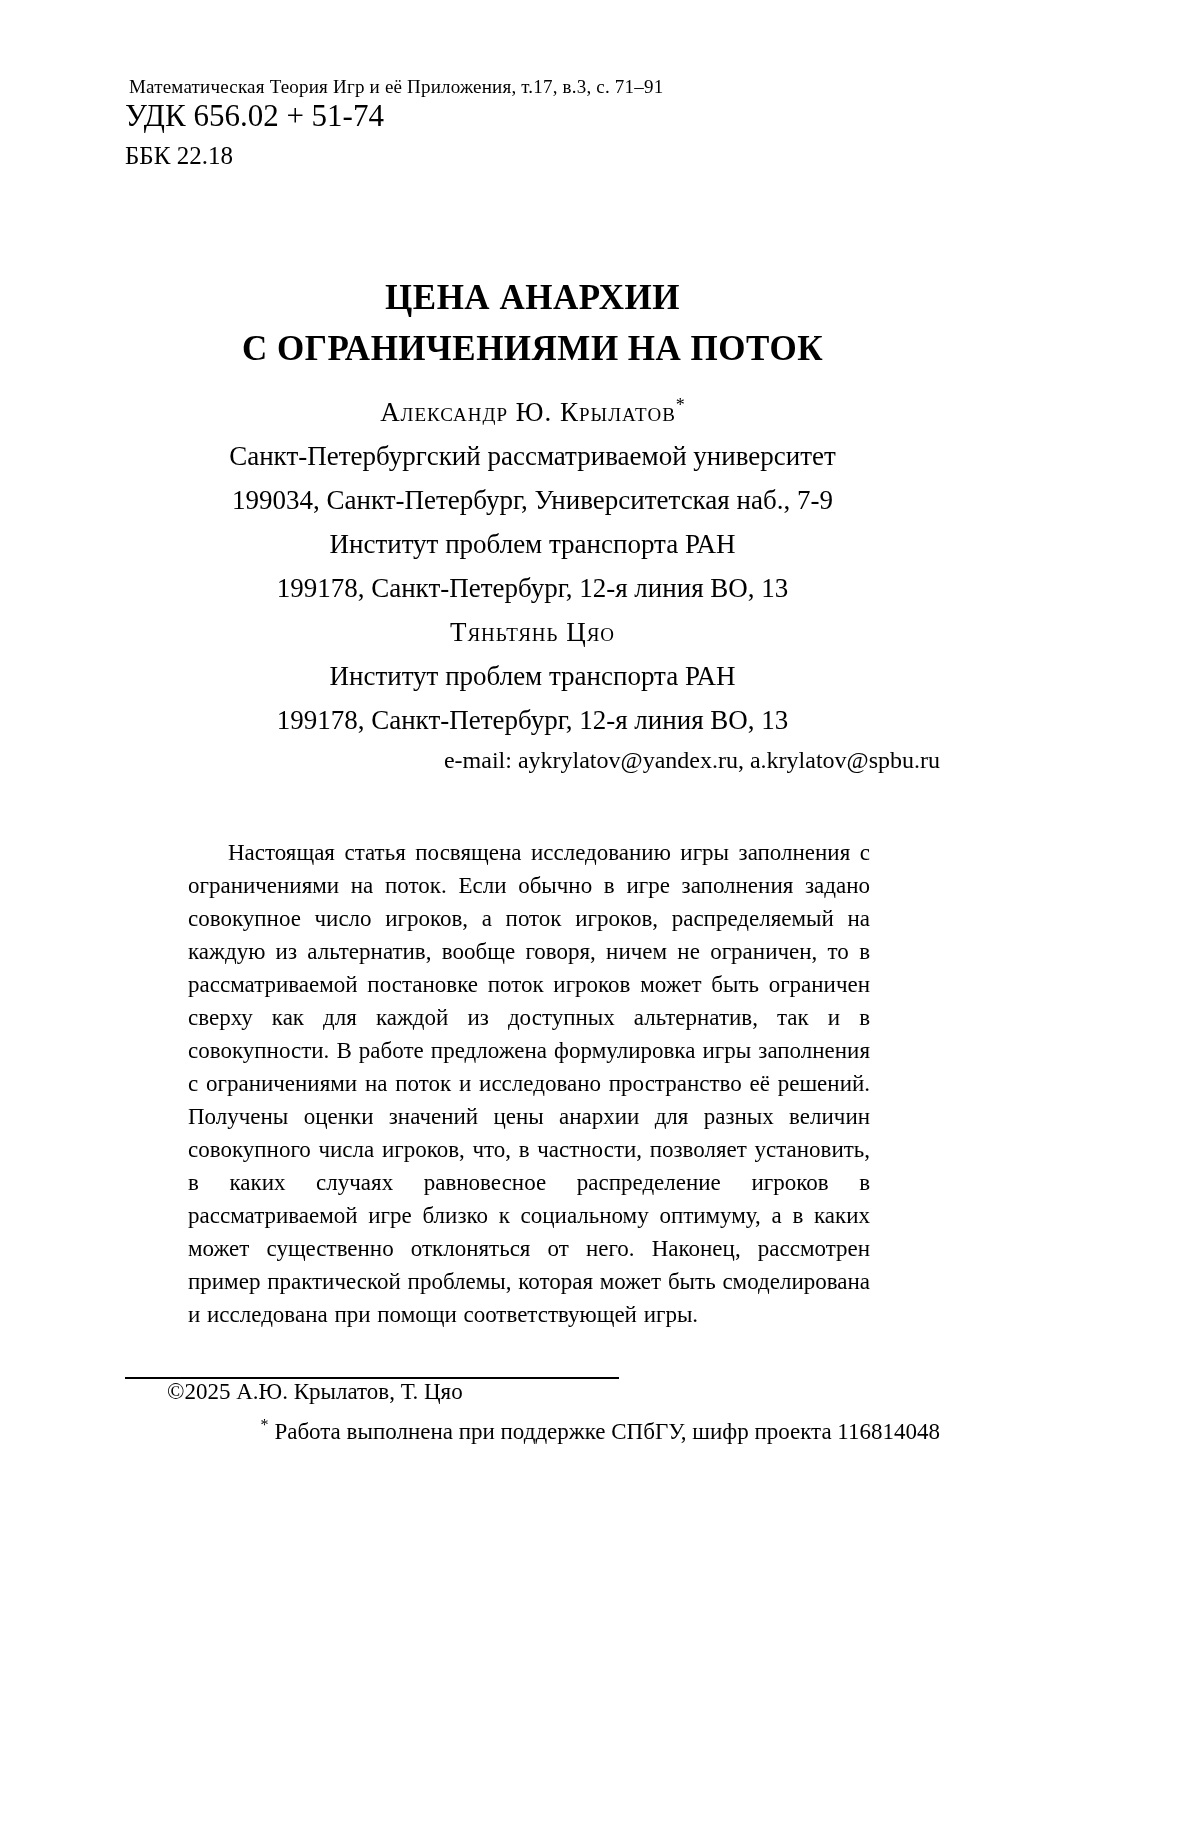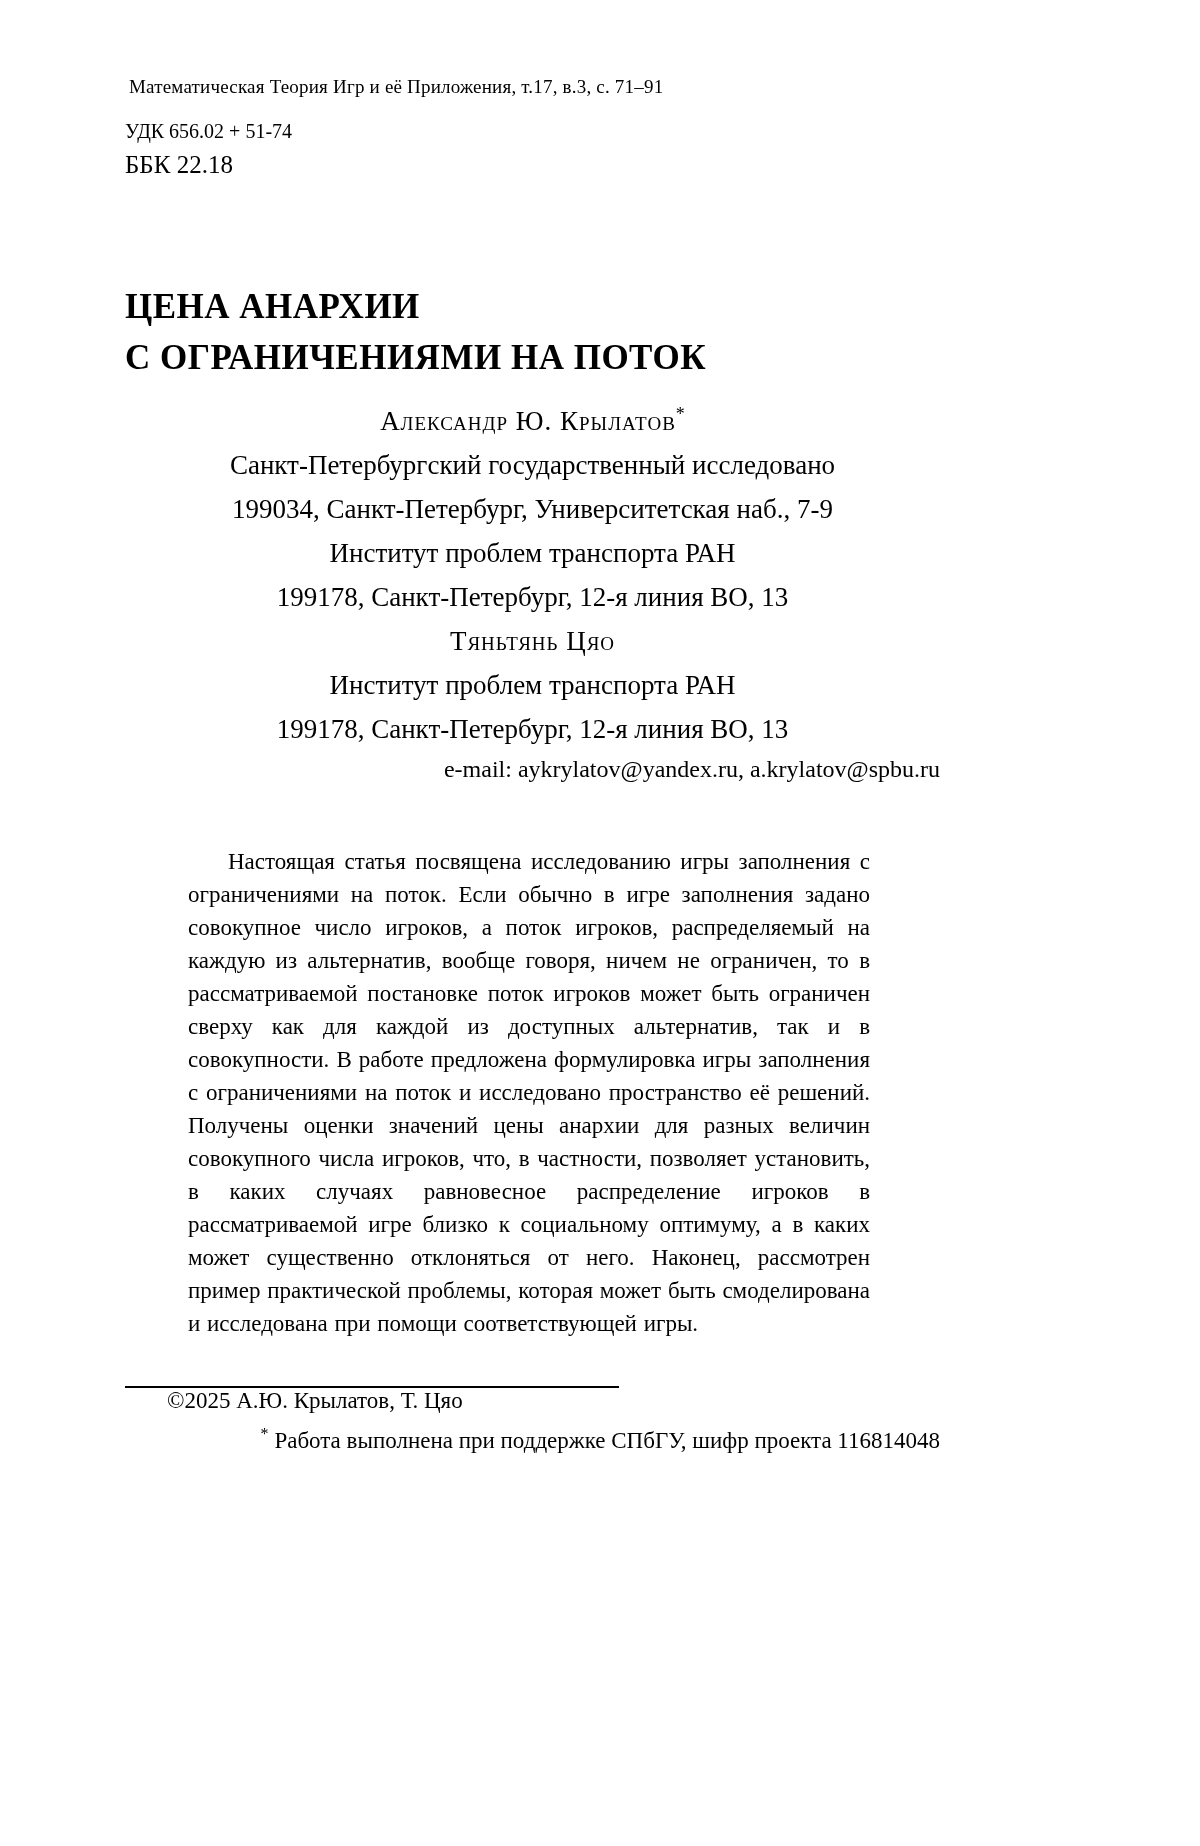--- a/index.html
+++ b/index.html
@@ -20,29 +20,29 @@
   }
   .content-col {
     width: 815px;
   }
   .journal-header {
     font-size: 19px;
     letter-spacing: 0.2px;
     padding-left: 4px;
   }
   .udk {
-    font-size: 20px;
-    margin-top: 22px;
+    font-size: 31px;
   }
   .bbk {
     font-size: 25px;
     margin-top: 8px;
   }
   .title {
     margin-top: 102px;
+    text-align: center;
     font-size: 35px;
     font-weight: bold;
     line-height: 51px;
     letter-spacing: 0.5px;
   }
   .title-line { display: block; }
   .byline-block {
     margin-top: 16px;
     text-align: center;
     font-size: 27px;
@@ -110,21 +110,21 @@
 
     <h1 class="title">
       <span class="title-line">ЦЕНА АНАРХИИ</span>
       <span class="title-line">С ОГРАНИЧЕНИЯМИ НА ПОТОК</span>
     </h1>
 
     <div class="byline-block">
       <div>
         <span class="smallcaps">Александр Ю. Крылатов</span><span class="author-sup">*</span>
       </div>
-      <div>Санкт-Петербургский государственный исследовано</div>
+      <div>Санкт-Петербургский рассматриваемой университет</div>
       <div>199034, Санкт-Петербург, Университетская наб., 7-9</div>
       <div>Институт проблем транспорта РАН</div>
       <div>199178, Санкт-Петербург, 12-я линия ВО, 13</div>
       <div>
         <span class="smallcaps">Тяньтянь Цяо</span>
       </div>
       <div>Институт проблем транспорта РАН</div>
       <div>199178, Санкт-Петербург, 12-я линия ВО, 13</div>
       <div class="email-line">e-mail: aykrylatov@yandex.ru, a.krylatov@spbu.ru</div>
     </div>

